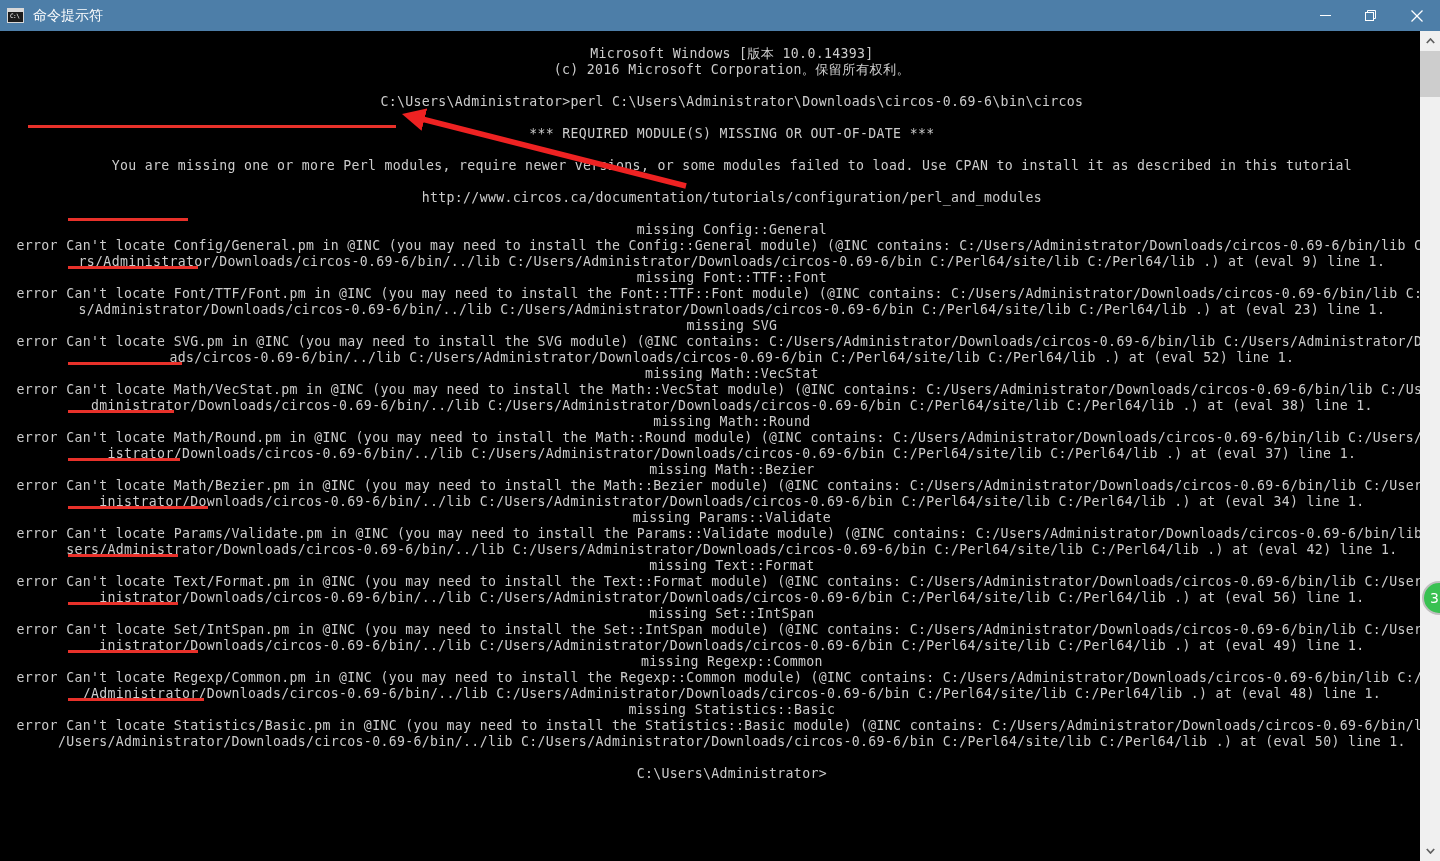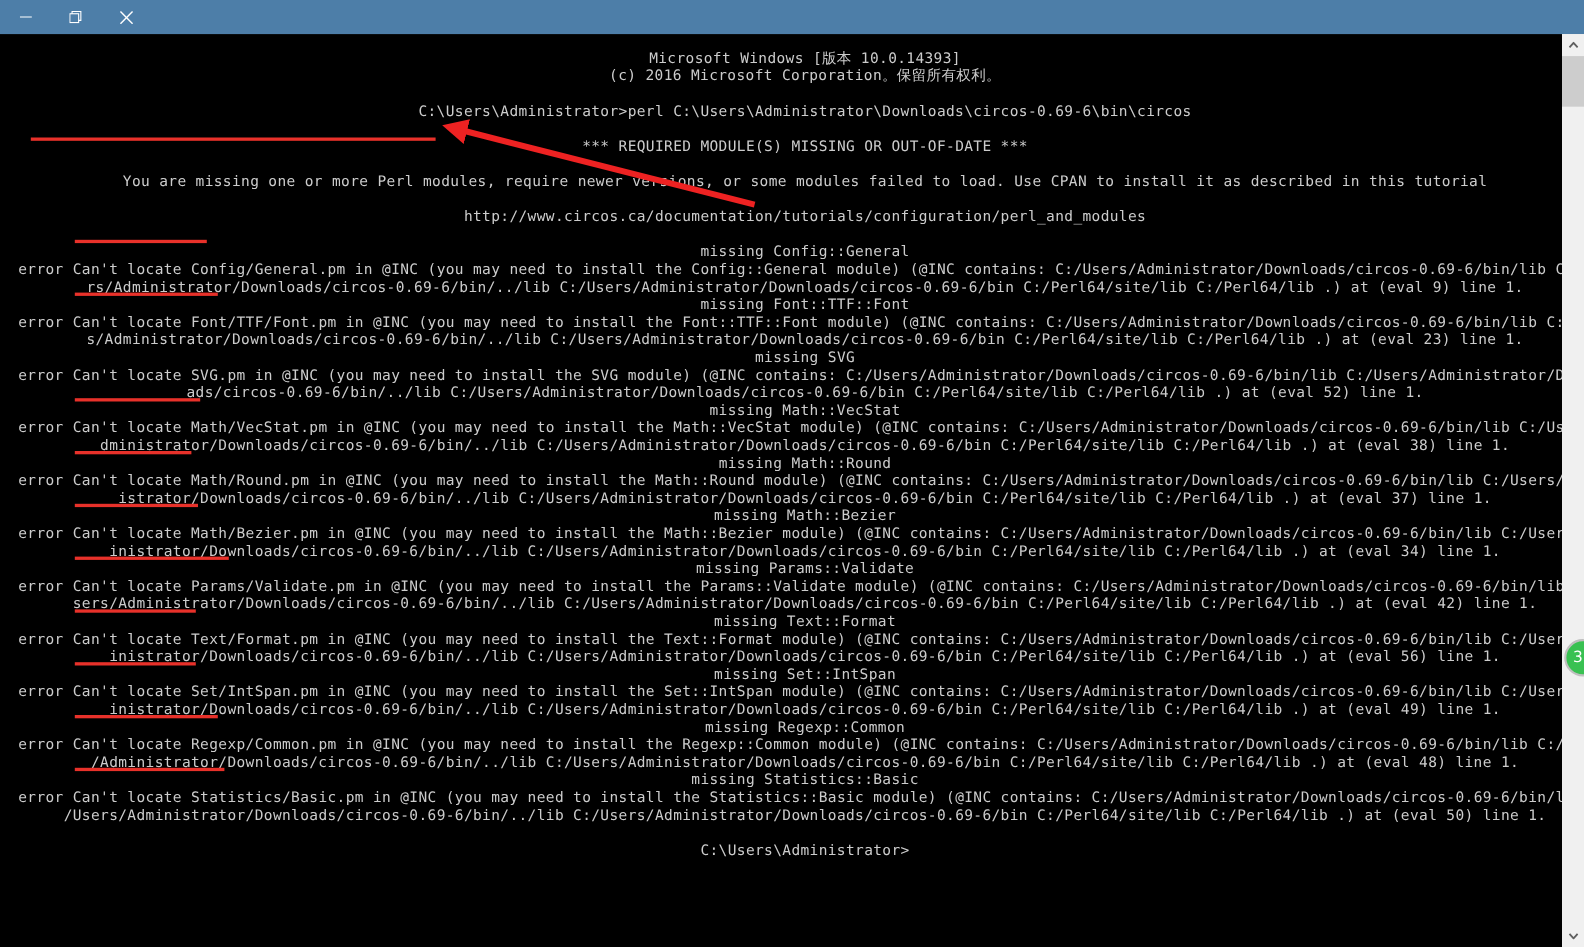--- a/index.html
+++ b/index.html
@@ -184,20 +184,26 @@
     justify-content: center;
     overflow: hidden;
   }
 </style>
 </head>
 <body>
 
 <div id="window">
 
   <div id="titlebar" style="background: rgb(77, 126, 168);">
+    <div id="titlebar-left">
+      <span class="cmd-icon">
+        <span class="prompt-glyph">C:\</span>
+      </span>
+      <span id="window-title">命令提示符</span>
+    </div>
     <div class="win-btn" id="btn-min">
       <svg width="11" height="11" viewBox="0 0 11 11">
         <line x1="0" y1="5.5" x2="11" y2="5.5" stroke="#ffffff" stroke-width="1"></line>
       </svg>
     </div>
     <div class="win-btn" id="btn-max">
       <svg width="12" height="12" viewBox="0 0 12 12">
         <rect x="0.5" y="2.5" width="8" height="8" fill="none" stroke="#ffffff" stroke-width="1"></rect>
         <polyline points="2.5,2.5 2.5,0.5 10.5,0.5 10.5,8.5 8.5,8.5" fill="none" stroke="#ffffff" stroke-width="1"></polyline>
       </svg>

